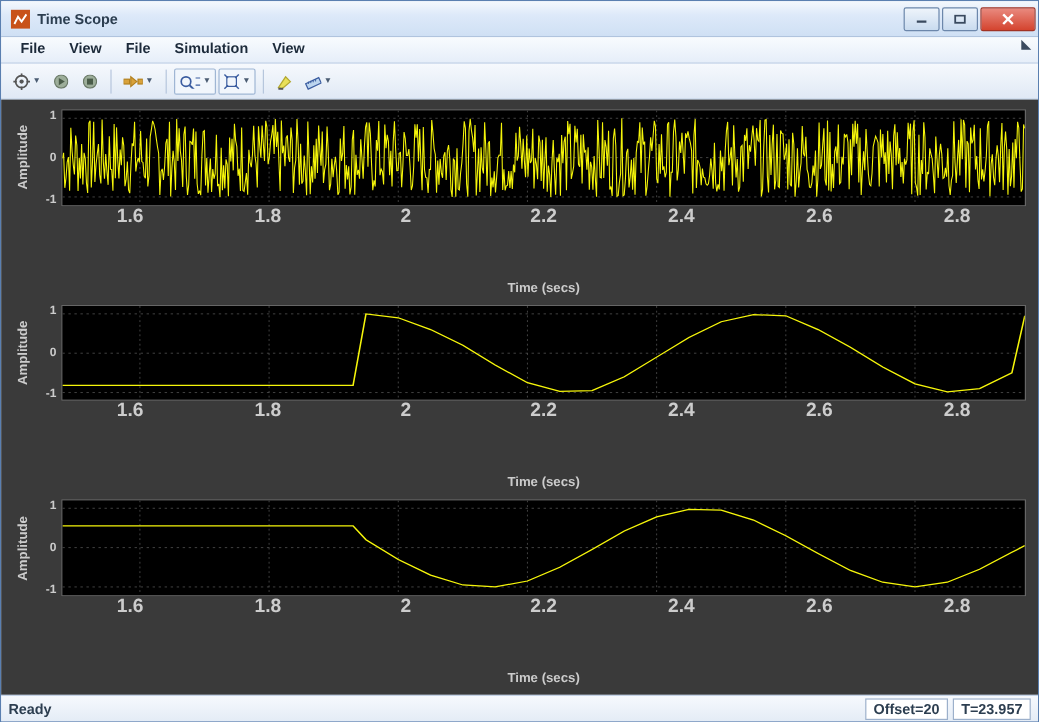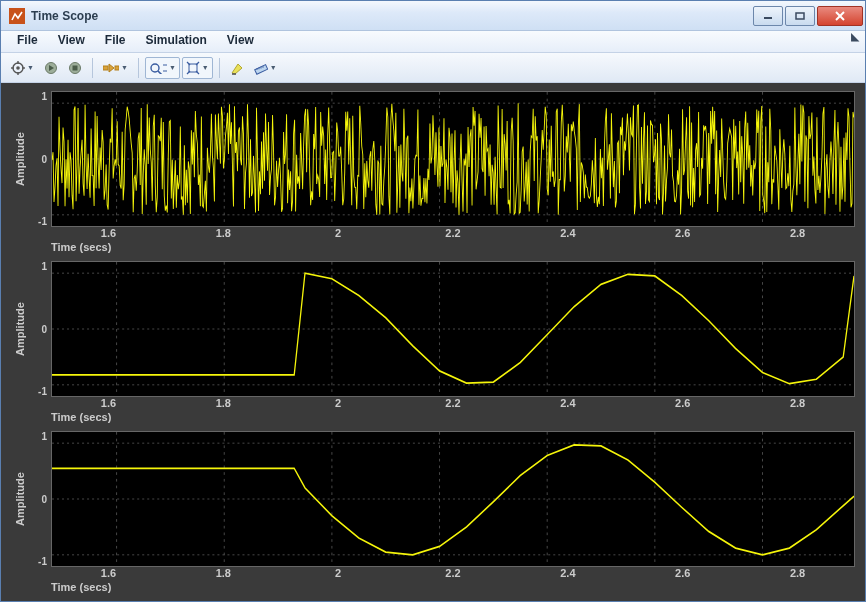--- a/index.html
+++ b/index.html
@@ -122,29 +122,31 @@
 }
 .canvas-wrap {
   flex: 1;
   background: #000;
   border: 1px solid #666;
   position: relative;
 }
 .canvas-wrap svg { position: absolute; inset:0; width:100%; height:100%; }
 .xticks {
   display: flex;
+  color: #ccc; font-size: 16px;
+  padding-left: 40px;
+  height: 14px;
+}
+.xticks span { flex: 1; text-align: center; }
+.xlabel {
+  text-align: center;
   color: #ccc; font-size: 11px;
   padding-left: 40px;
   height: 14px;
-}
-.xticks span { flex: 1; text-align: center; }
-.xlabel {
-  color: #ccc; font-size: 11px;
-  padding-left: 40px;
-  height: 14px;
+  margin-top: 48px;
 }
 .statusbar {
   height: 22px;
   background: linear-gradient(180deg, #f6f9fd 0%, #e4ecf6 100%);
   display: flex;
   align-items: center;
   padding: 0 6px;
   border-top: 1px solid #c4d2e6;
   color: #2c3e50;
 }
@@ -384,13 +386,19 @@
           <span>2</span>
           <span>2.2</span>
           <span>2.4</span>
           <span>2.6</span>
           <span>2.8</span>
       </div>
       <div class="xlabel">Time (secs)</div>
     </div>
   </div>
 
+  <div class="statusbar">
+    <span>Ready</span>
+    <span class="spacer"></span>
+    <span class="sb-box">Offset=20</span>
+    <span class="sb-box">T=23.957</span>
+  </div>
 </div>
 
 </body></html>

